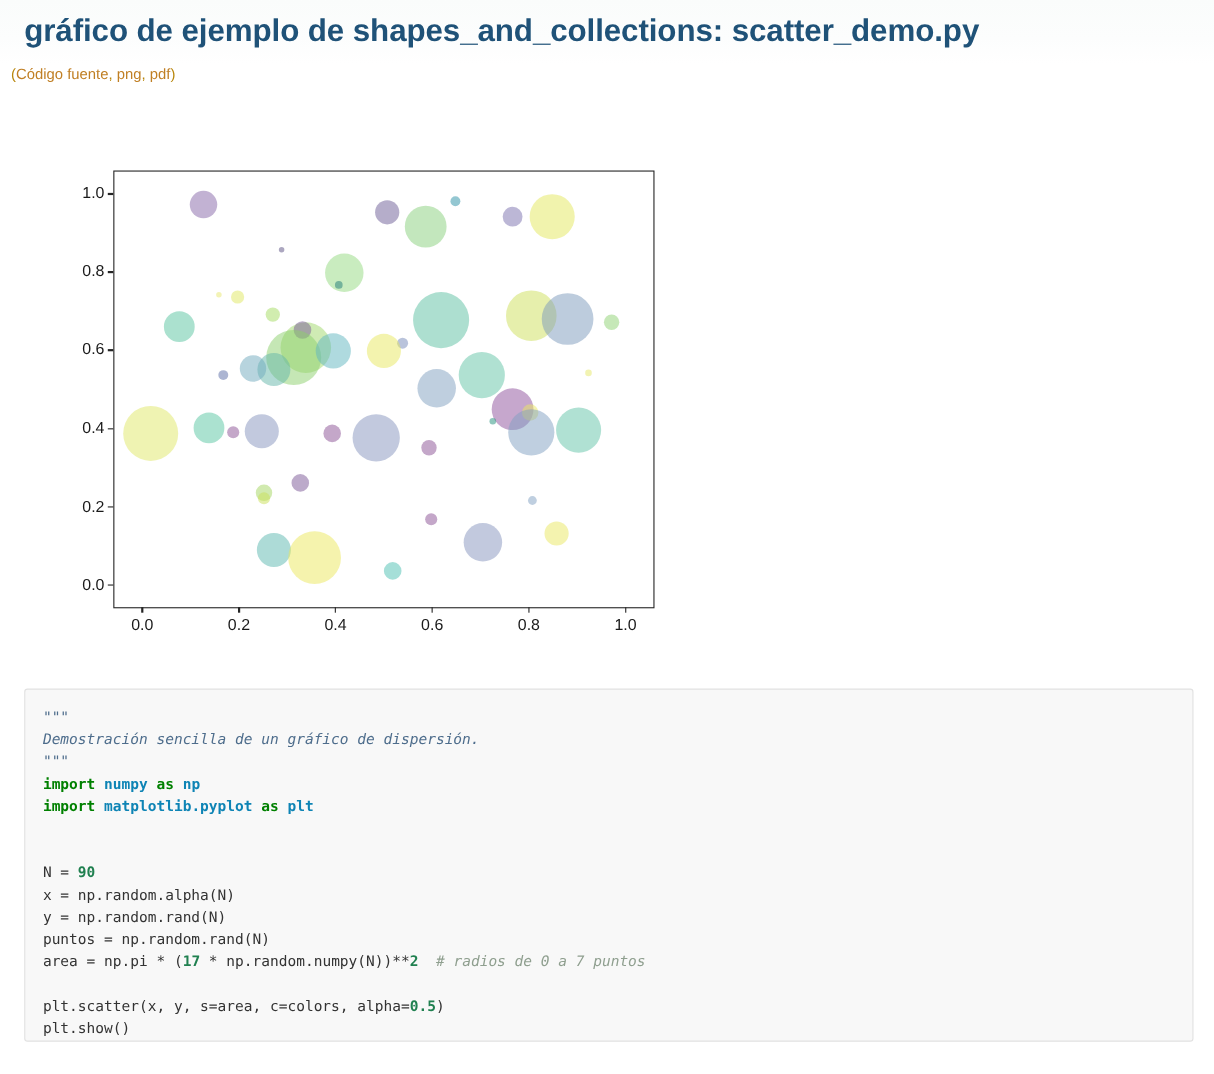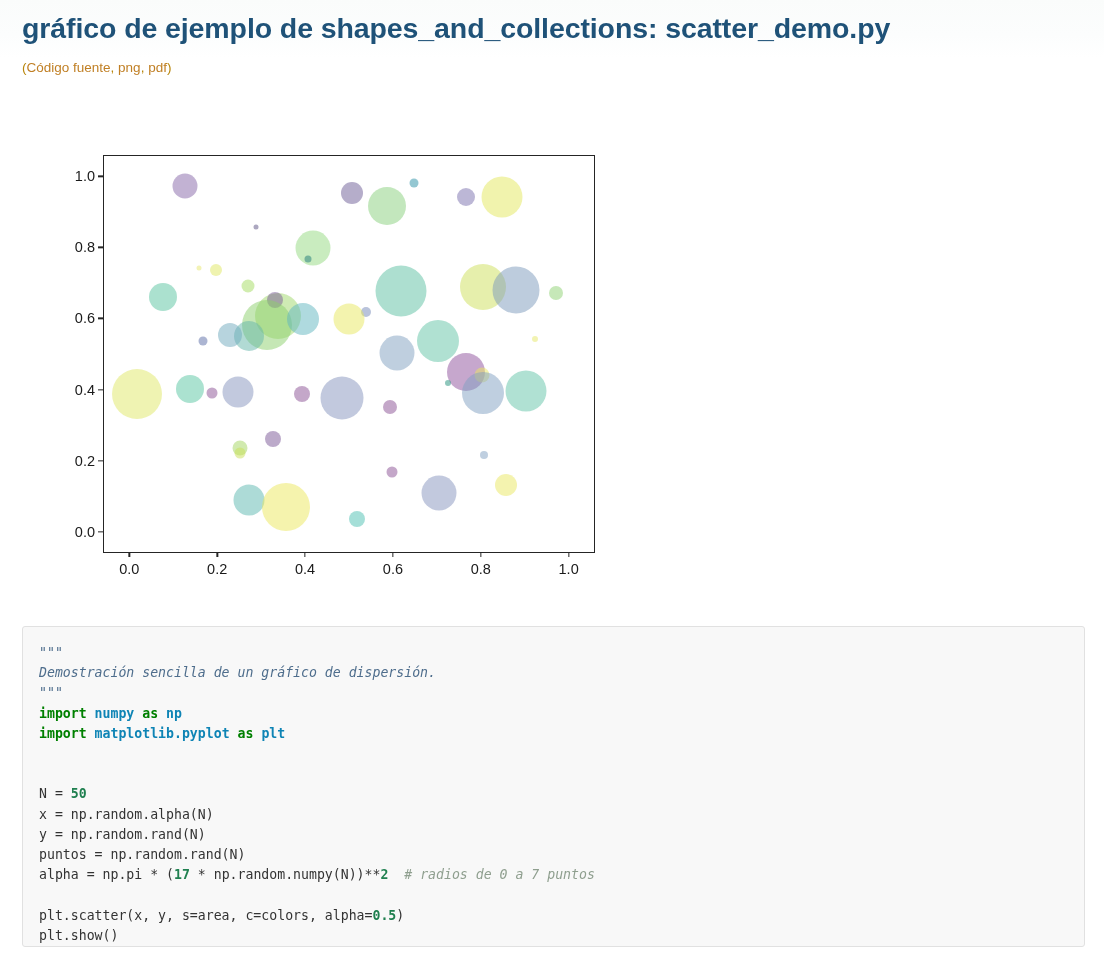--- a/index.html
+++ b/index.html
@@ -32,21 +32,21 @@
     margin: 0;
     font-family: "Liberation Sans", sans-serif;
     font-size: 28.5px;
     font-weight: bold;
     color: #1f5278;
     letter-spacing: -0.1px;
     white-space: nowrap;
   }
   .src-line {
     position: absolute;
-    left: 22px;
+    left: 10px;
     top: 60px;
     font-size: 13.5px;
     color: #b8860b;
     font-family: "Liberation Sans", sans-serif;
     white-space: nowrap;
   }
   .src-line .paren { color: #b8860b; }
   .src-line a {
     color: #c07f24;
     text-decoration: none;
@@ -255,23 +255,23 @@
   </div>
 
   <div class="code-block">
     <pre class="code" id="code-pre"><span class="tok-doc">"""</span>
 <span class="tok-doc">Demostración sencilla de un gráfico de dispersión.</span>
 <span class="tok-doc">"""</span>
 <span class="tok-kw">import</span><span class="tok-plain"> </span><span class="tok-mod">numpy</span><span class="tok-plain"> </span><span class="tok-kw">as</span><span class="tok-plain"> </span><span class="tok-mod">np</span>
 <span class="tok-kw">import</span><span class="tok-plain"> </span><span class="tok-mod">matplotlib.pyplot</span><span class="tok-plain"> </span><span class="tok-kw">as</span><span class="tok-plain"> </span><span class="tok-mod">plt</span>
 <span class="tok-plain"></span>
 <span class="tok-plain"></span>
-<span class="tok-plain">N = </span><span class="tok-num">50</span>
+<span class="tok-plain">N = </span><span class="tok-num">90</span>
 <span class="tok-plain">x = np.random.alpha(N)</span>
 <span class="tok-plain">y = np.random.rand(N)</span>
 <span class="tok-plain">puntos = np.random.rand(N)</span>
-<span class="tok-plain">alpha = np.pi * (</span><span class="tok-num">17</span><span class="tok-plain"> * np.random.numpy(N))**</span><span class="tok-num">2</span><span class="tok-plain">  </span><span class="tok-cmt"># radios de 0 a 7 puntos</span>
+<span class="tok-plain">area = np.pi * (</span><span class="tok-num">17</span><span class="tok-plain"> * np.random.numpy(N))**</span><span class="tok-num">2</span><span class="tok-plain">  </span><span class="tok-cmt"># radios de 0 a 7 puntos</span>
 <span class="tok-plain"></span>
 <span class="tok-plain">plt.scatter(x, y, s=area, c=colors, alpha=</span><span class="tok-num">0.5</span><span class="tok-plain">)</span>
 <span class="tok-plain">plt.show()</span></pre>
   </div>
 
 </div>
 
 </body></html>

